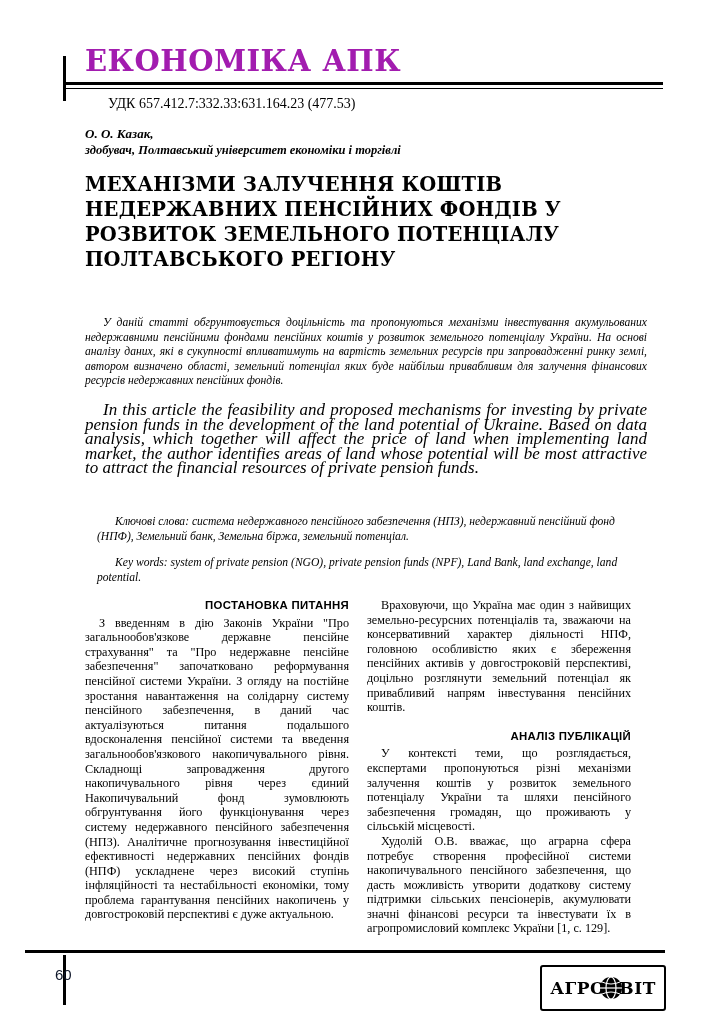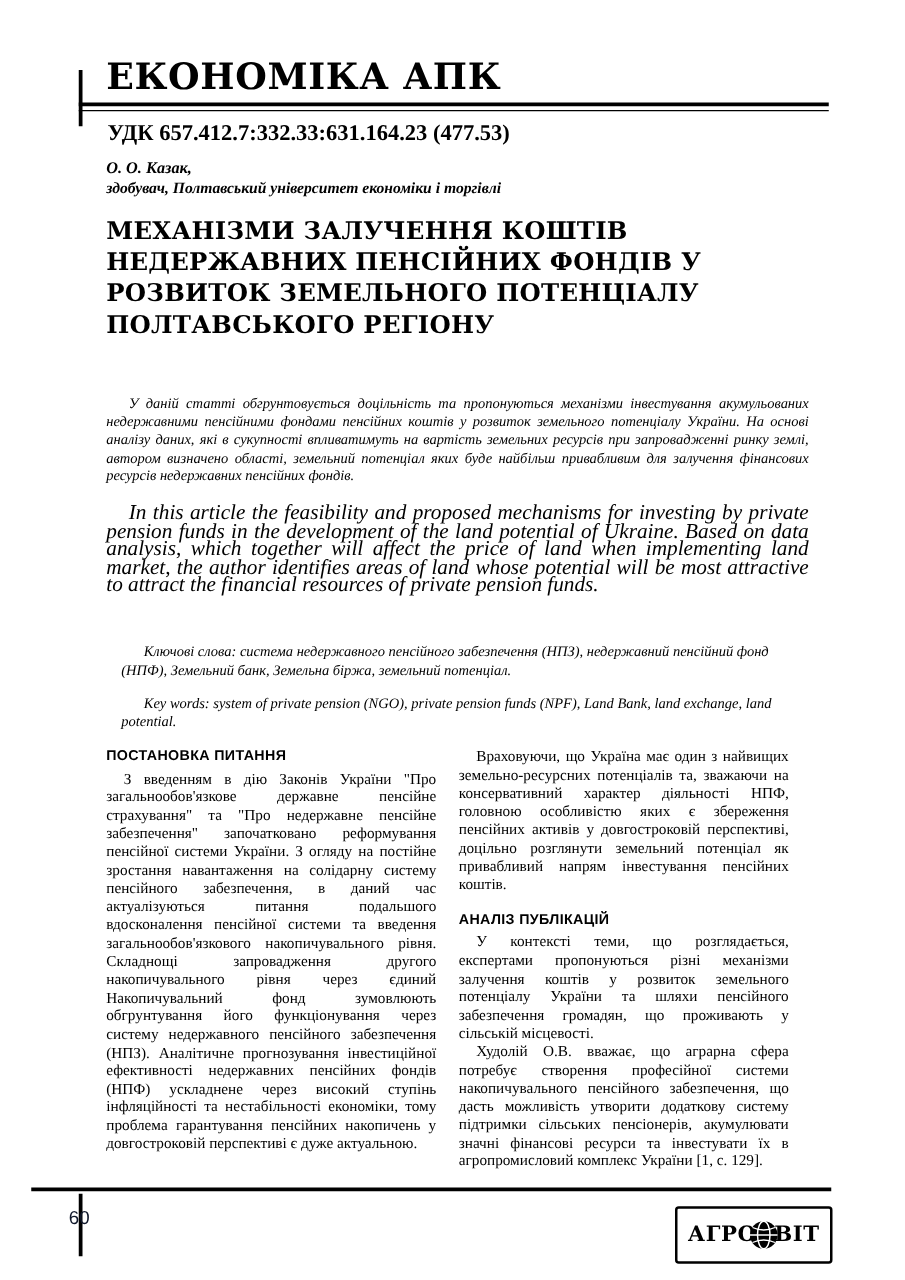--- a/index.html
+++ b/index.html
@@ -61,30 +61,29 @@
 
   
   .journal-title {
     position: absolute;
     left: 85px;
     top: 44px;
     font-family: "DejaVu Serif", serif;
     font-weight: bold;
     font-size: 29px;
     letter-spacing: 0.5px;
-    color: #000000;
+    color: #a21caf;
   }
 
   .udc {
     position: absolute;
-    left: 86px;
+    left: 108px;
     top: 96px;
-    font-size: 18px;
+    font-size: 14px;
     font-family: "Liberation Serif", serif;
-    font-weight: bold;
   }
 
   .author {
     position: absolute;
     left: 85px;
     top: 126px;
     font-size: 13px;
     font-style: italic;
     font-weight: bold;
   }
@@ -152,21 +151,21 @@
     line-height: 14.6px;
     text-align: justify;
   }
   .col-left { left: 85px; }
   .col-right { left: 367px; }
 
   .section-head {
     font-family: "Liberation Sans", sans-serif;
     font-weight: bold;
     font-size: 11.4px;
-    text-align: left;
+    text-align: right;
     letter-spacing: 0.3px;
     margin: 0 0 3px 0;
   }
   .section-head.spaced { margin-top: 14px; }
   .body-p {
     margin: 0;
     text-indent: 14px;
     hyphens: auto;
   }
 

